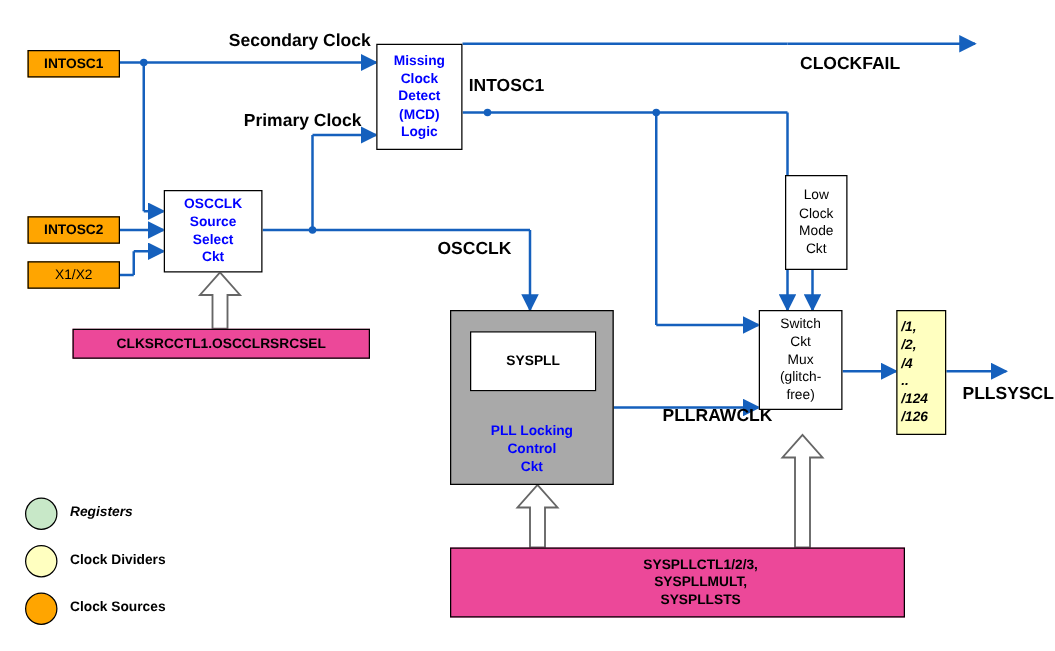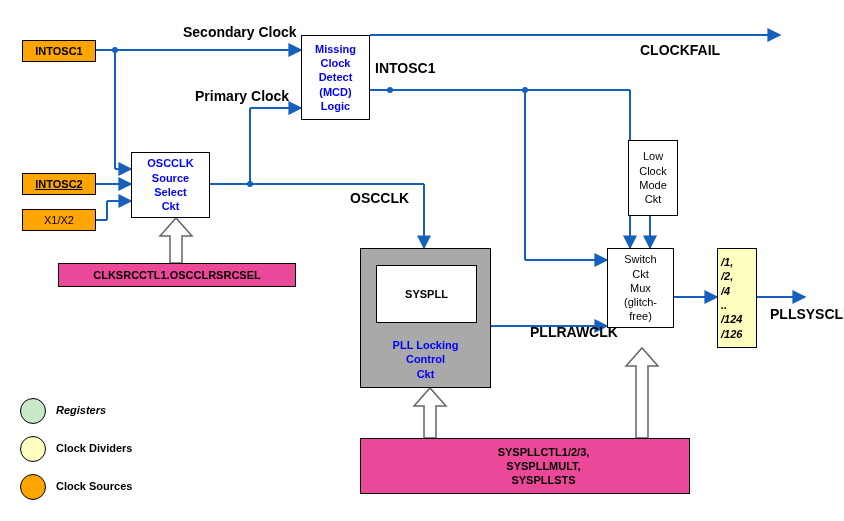--- a/index.html
+++ b/index.html
@@ -140,61 +140,61 @@
   <g stroke="#666" stroke-width="1.5" fill="#fff">
     <path d="M 424 438 L 424 406 L 414 406 L 430 388 L 446 406 L 436 406 L 436 438 Z"></path>
   </g>
 
   <g stroke="#666" stroke-width="1.5" fill="#fff">
     <path d="M 636 438 L 636 366 L 626 366 L 642 348 L 658 366 L 648 366 L 648 438 Z"></path>
   </g>
 </svg>
 
 <div class="box orange-box" style="left:22px; top:40px; width:74px; height:22px; font-weight:bold;">INTOSC1</div>
-<div class="box orange-box" style="left:22px; top:173px; width:74px; height:22px; font-weight:bold;text-decoration:underline;">INTOSC2</div>
+<div class="box orange-box" style="left:22px; top:173px; width:74px; height:22px; font-weight:bold;">INTOSC2</div>
 <div class="box orange-box" style="left:22px; top:209px; width:74px; height:22px; font-weight:normal;">X1/X2</div>
 
 <div class="box blue-text" style="left:131px; top:152px; width:79px; height:66px; white-space:pre;">OSCCLK
 Source
 Select
 Ckt</div>
 
 <div class="box blue-text" style="left:301px; top:35px; width:69px; height:85px; white-space:pre;">Missing
 Clock
 Detect
 (MCD)
 Logic</div>
 
 <div class="box white-box" style="left:628px; top:140px; width:50px; height:76px; white-space:pre;">Low
 Clock
 Mode
 Ckt</div>
 
 <div class="box grey-box" style="left:360px; top:248px; width:131px; height:140px; display:block;">
-  <div class="sysbox-inner" style="left:15px; top:16px; width:101px; height:58px;">SYSPLL</div>
+  <div class="sysbox-inner" style="left:15px; top:16px; width:101px; height:48px;">SYSPLL</div>
   <div style="position:absolute; left:0; bottom:6px; width:100%; text-align:center; color:#0000ff; font-weight:bold; white-space:pre;">PLL Locking
 Control
 Ckt</div>
 </div>
 
 <div class="box white-box" style="left:607px; top:248px; width:67px; height:80px; white-space:pre;">Switch
 Ckt
 Mux
 (glitch-
 free)</div>
 
 <div class="box yellow-box" style="left:717px; top:248px; width:40px; height:100px; font-weight:bold; white-space:pre; text-align:left; justify-content:flex-start; font-style:italic;">/1,
 /2,
 /4
 ..
 /124
 /126</div>
 
 <div class="box greenish reg-box-text" style="left:58px; top:263px; width:238px; height:24px;">CLKSRCCTL1.OSCCLRSRCSEL</div>
-<div class="box greenish reg-box-text" style="left:360px; top:438px; width:330px; height:56px; white-space:pre;padding-left:40px;">SYSPLLCTL1/2/3,
+<div class="box greenish reg-box-text" style="left:360px; top:438px; width:364px; height:56px; white-space:pre;padding-left:40px;">SYSPLLCTL1/2/3,
 SYSPLLMULT,
 SYSPLLSTS</div>
 
 <div class="label" style="left:183px; top:24px;">Secondary Clock</div>
 <div class="label" style="left:195px; top:88px;">Primary Clock</div>
 <div class="label" style="left:375px; top:60px;">INTOSC1</div>
 <div class="label" style="left:350px; top:190px;">OSCCLK</div>
 <div class="label" style="left:530px; top:324px;">PLLRAWCLK</div>
 <div class="label" style="left:640px; top:42px;">CLOCKFAIL</div>
 <div class="label" style="left:770px; top:306px;">PLLSYSCLK</div>

